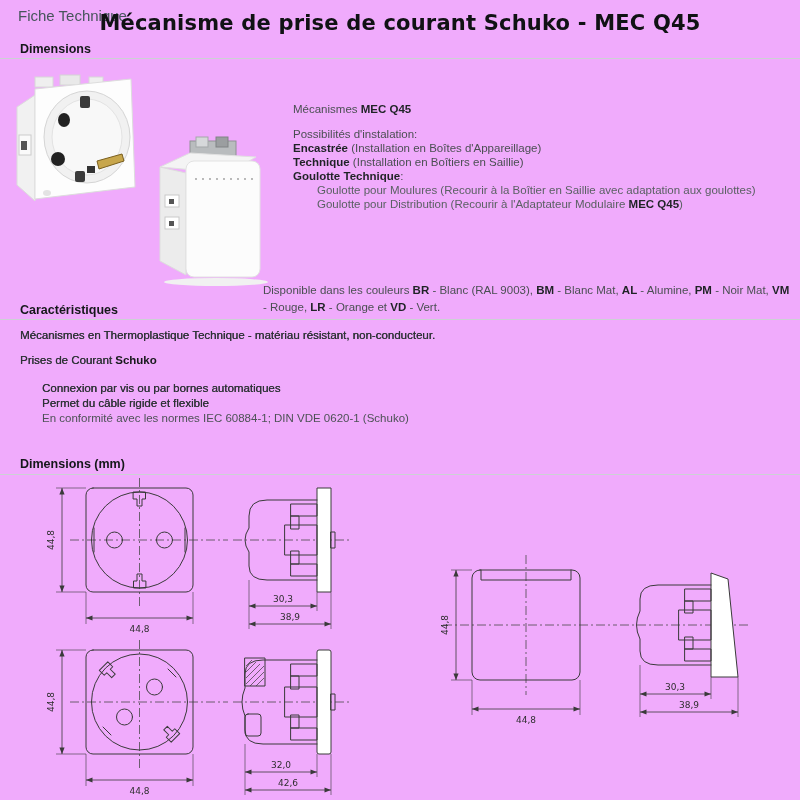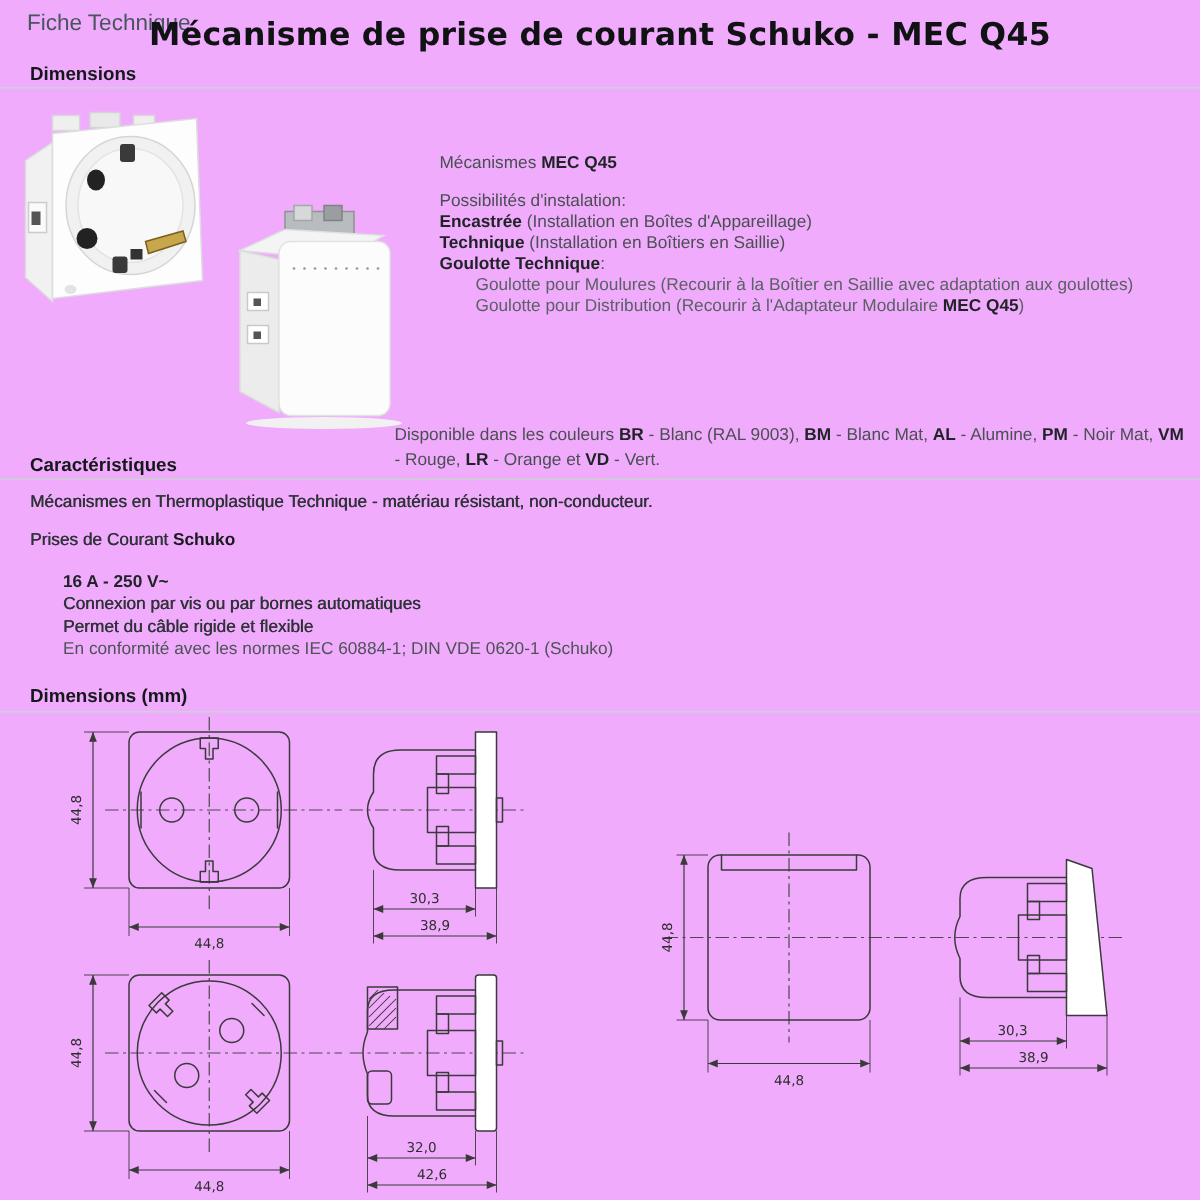--- a/index.html
+++ b/index.html
@@ -114,21 +114,20 @@
   </div>
 
   <div class="colors-par"><span>Disponible dans les couleurs </span><b>BR</b><span> - Blanc (RAL 9003), </span><b>BM</b><span> - Blanc Mat, </span><b>AL</b><span> - Alumine, </span><b>PM</b><span> - Noir Mat, </span><b>VM</b><span> - Rouge, </span><b>LR</b><span> - Orange et </span><b>VD</b><span> - Vert.</span></div>
 
   <div class="sec-header" style="top:303px">Caractéristiques</div>
   <div class="rule" style="top:319px"></div>
 
   <div class="char-p1 md">Mécanismes en Thermoplastique Technique - matériau résistant, non-conducteur.</div>
   <div class="char-p2"><span class="md">Prises de Courant  </span><b>Schuko</b></div>
   <div class="char-specs">
-    <div class="rating">16 A - 250 V~</div>
     <div class="md">Connexion par vis ou par bornes automatiques</div>
     <div class="md">Permet du câble rigide et flexible</div>
     <div class="light">En conformité avec les normes IEC 60884-1; DIN VDE 0620-1 (Schuko)</div>
   </div>
 
   <div class="sec-header" style="top:457px">Dimensions (mm)</div>
   <div class="rule" style="top:474px"></div>
 
   <svg class="drawing" style="left:30px; top:478px;" width="200" height="168" viewBox="0 0 200 168">
     <line class="cl" x1="109.5" y1="0" x2="109.5" y2="128"></line>

